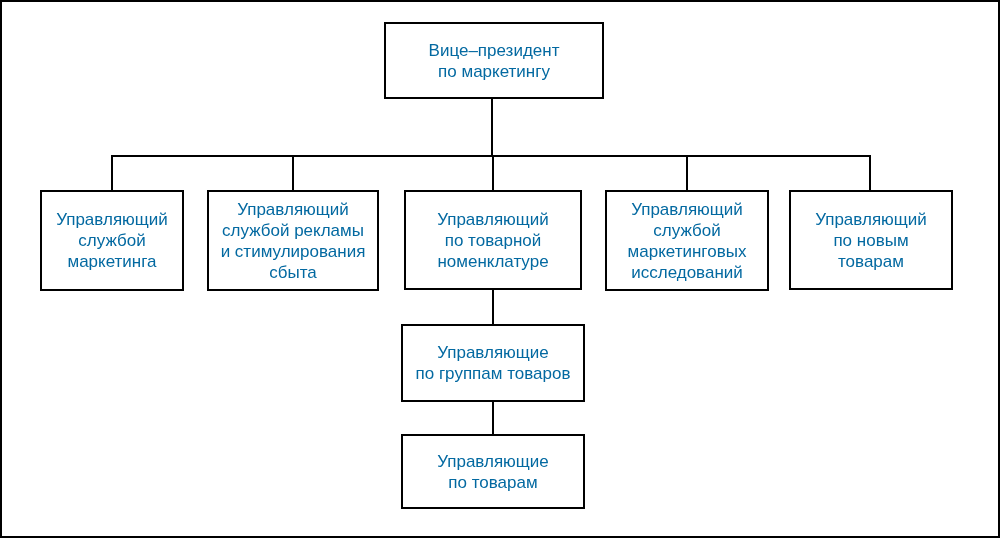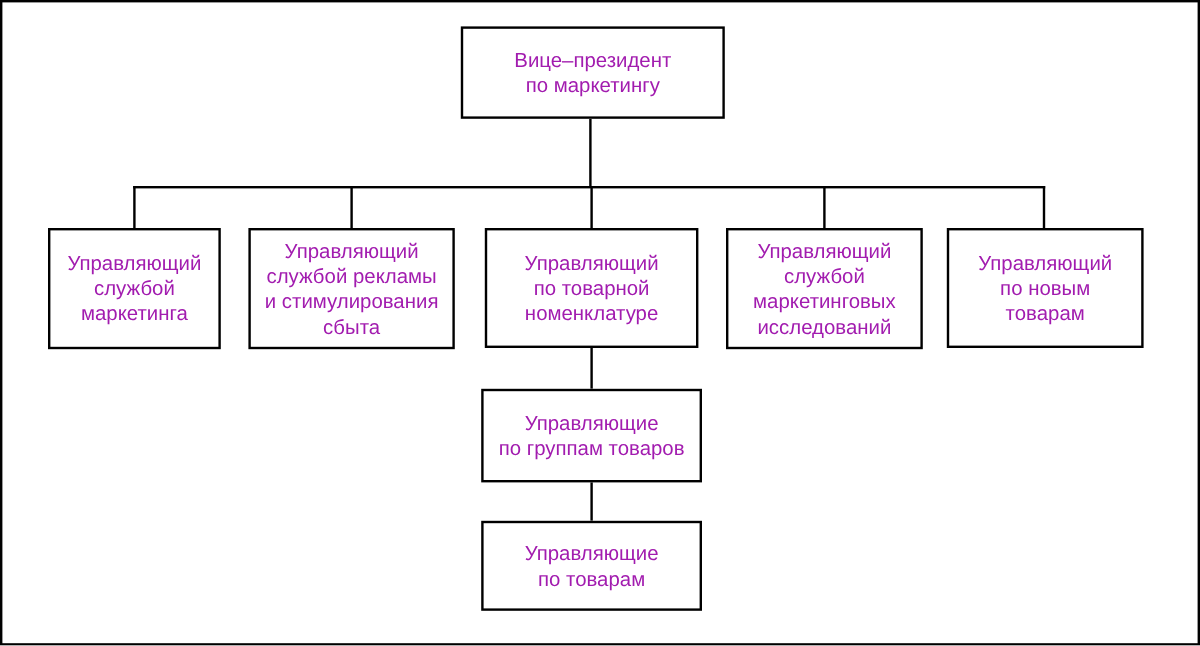--- a/index.html
+++ b/index.html
@@ -26,21 +26,21 @@
     align-items: center;
     justify-content: center;
     z-index: 2;
   }
   .node-label {
     display: block;
     width: 100%;
     text-align: center;
     font-size: 17px;
     line-height: 21px;
-    color: #a21caf;
+    color: #0369a1;
     white-space: pre-line;
   }
   .line {
     position: absolute;
     background: #000000;
     z-index: 1;
   }
   
   .n-root { left: 382px; top: 20px;  width: 220px; height: 77px; }
   .n-1    { left: 38px;  top: 188px; width: 144px; height: 101px; }

